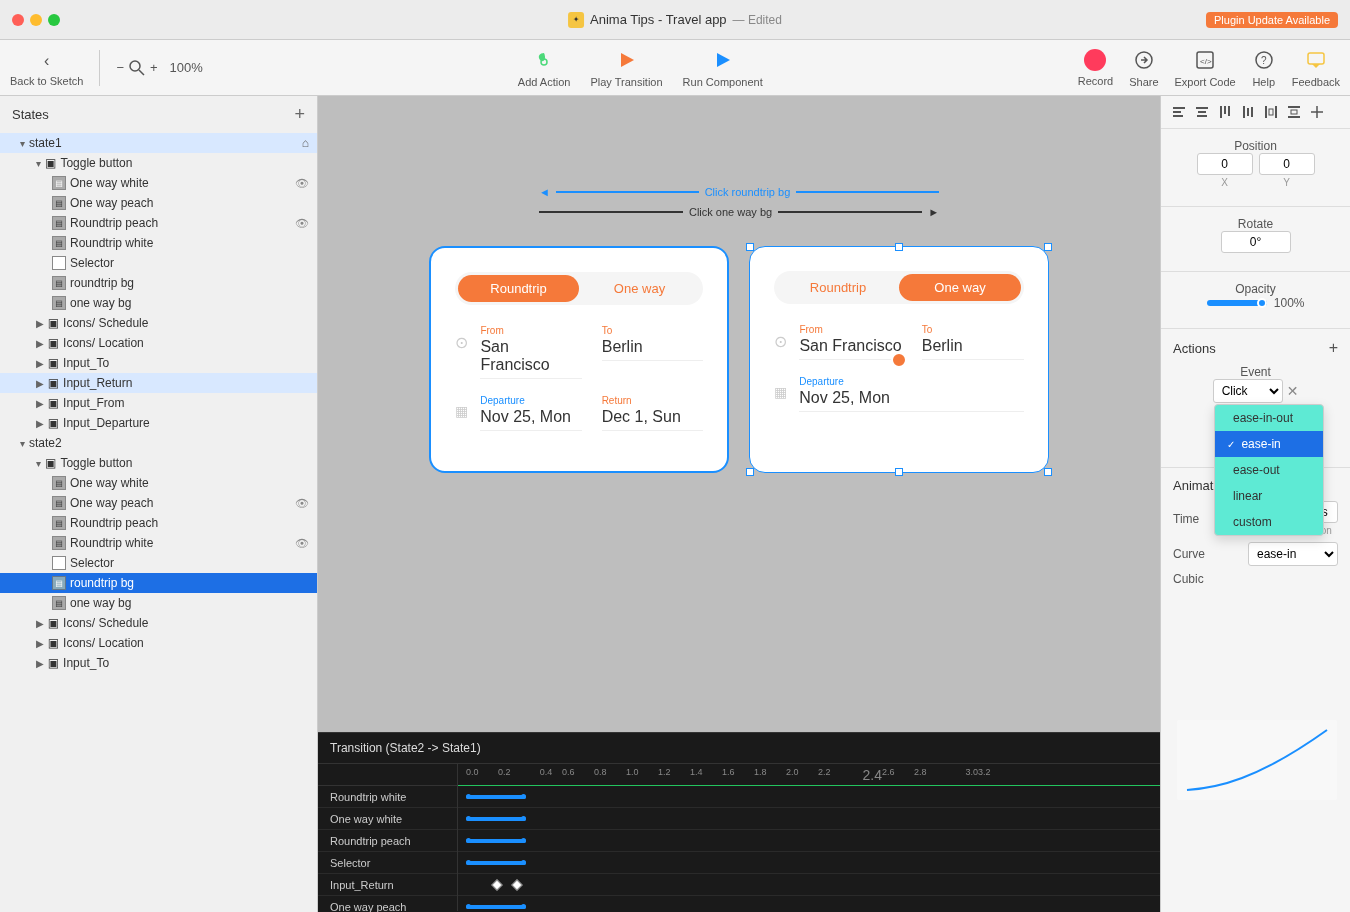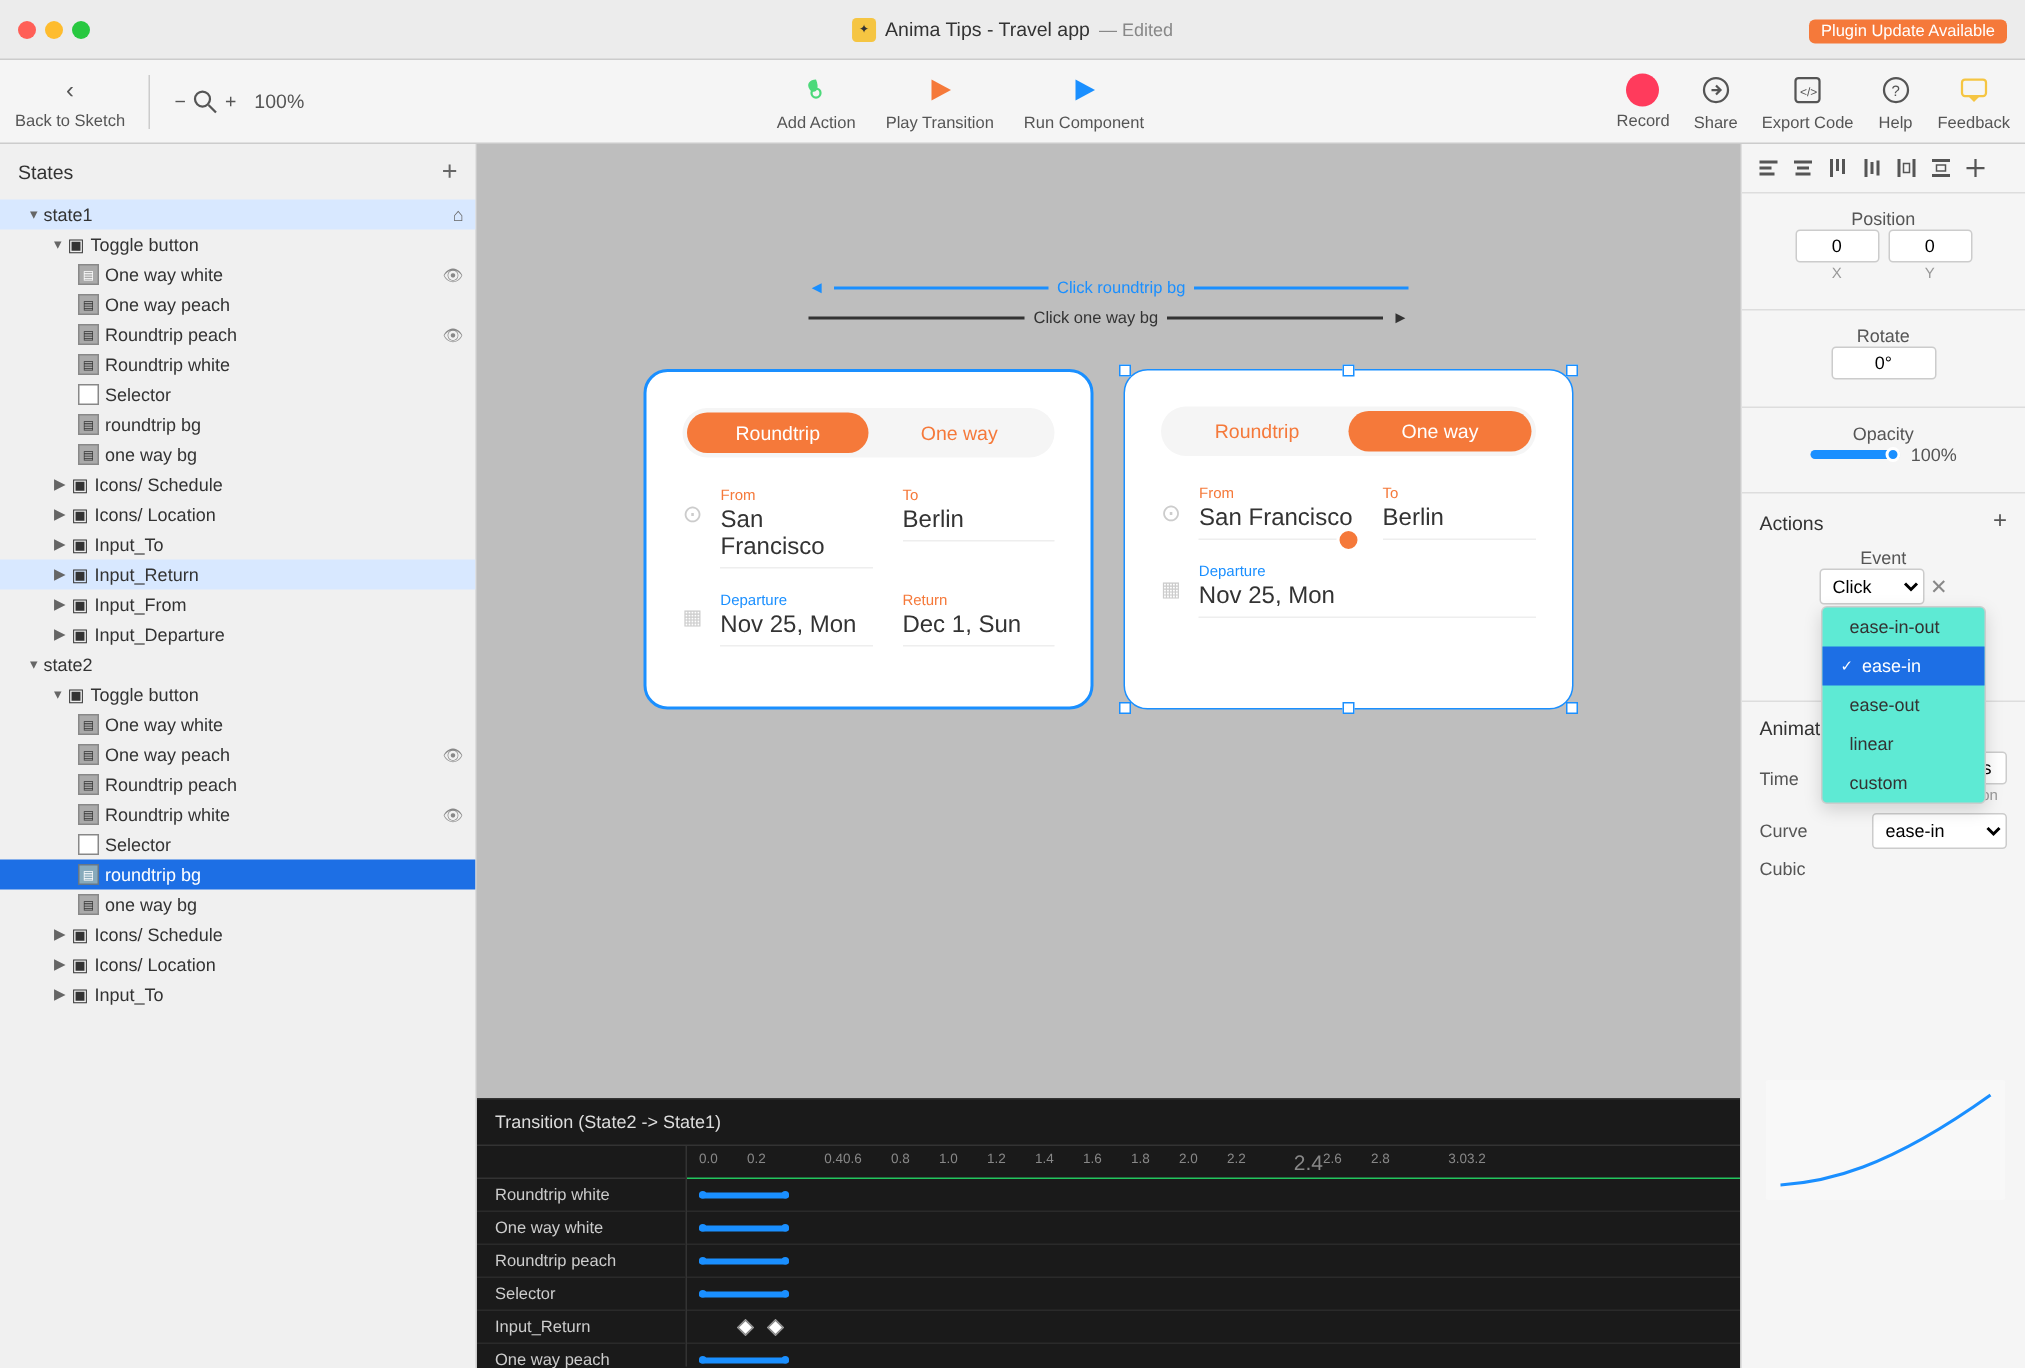--- a/index.html
+++ b/index.html
@@ -461,21 +461,21 @@
           <div class="timeline-label">Selector</div>
           <div class="timeline-label">Input_Return</div>
           <div class="timeline-label">One way peach</div>
         </div>
         <div class="timeline-tracks">
 
           <div style="height:22px;border-bottom:1px solid #22c55e;display:flex;align-items:center;padding:0 8px;">
             <div style="display:flex;width:100%;">
               <span style="font-size:9px;color:#888;width:32px;text-align:left;">0.0</span>
               <span style="font-size:9px;color:#888;width:32px;text-align:left;">0.2</span>
-              <span style="font-size:9px;color:#888;width:32px;text-align:right;">0.4</span>
+              <span style="font-size:9px;color:#888;width:32px;text-align:center;">0.4</span>
               <span style="font-size:9px;color:#888;width:32px;text-align:left;">0.6</span>
               <span style="font-size:9px;color:#888;width:32px;text-align:left;">0.8</span>
               <span style="font-size:9px;color:#888;width:32px;text-align:left;">1.0</span>
               <span style="font-size:9px;color:#888;width:32px;text-align:left;">1.2</span>
               <span style="font-size:9px;color:#888;width:32px;text-align:left;">1.4</span>
               <span style="font-size:9px;color:#888;width:32px;text-align:left;">1.6</span>
               <span style="font-size:9px;color:#888;width:32px;text-align:left;">1.8</span>
               <span style="font-size:9px;color:#888;width:32px;text-align:left;">2.0</span>
               <span style="font-size:9px;color:#888;width:32px;text-align:left;">2.2</span>
               <span style="font-size:14px;color:#888;width:32px;text-align:right;">2.4</span>

